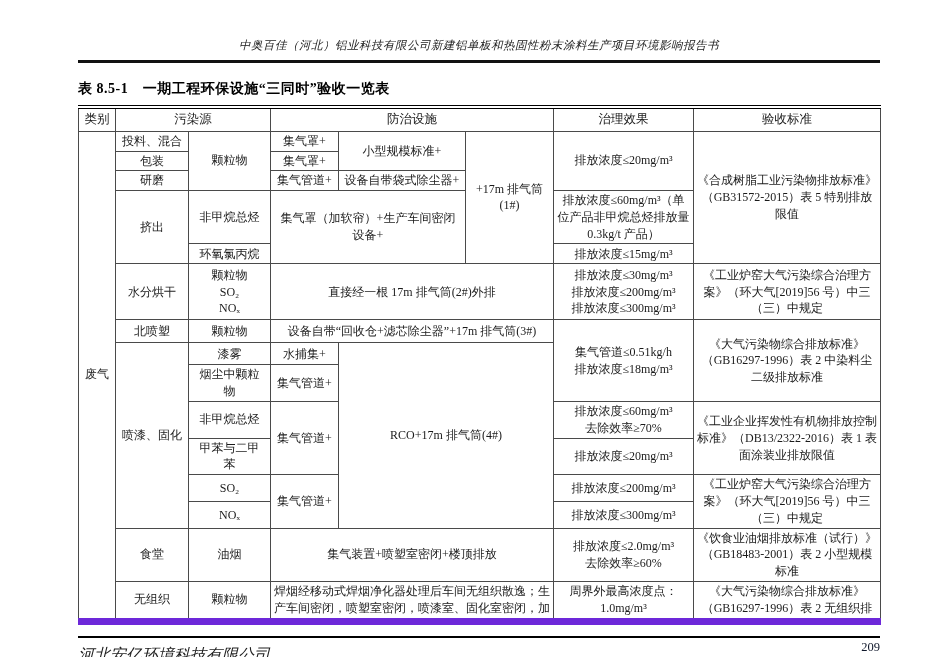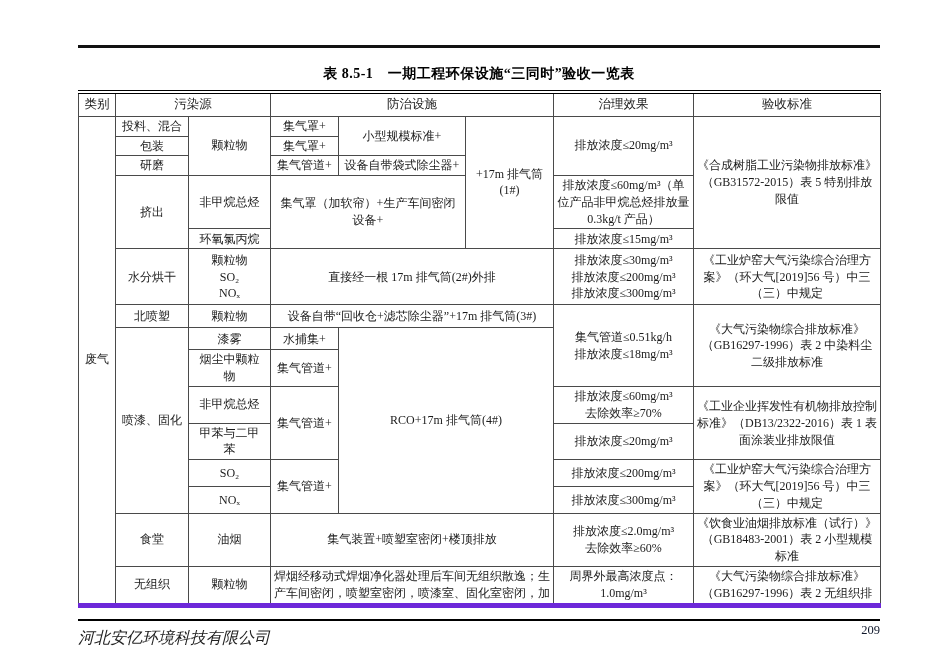--- a/index.html
+++ b/index.html
@@ -8,27 +8,27 @@
     font-family:"Liberation Serif","DejaVu Serif",serif;
     color:#1a1a1a;
   }
   .page{padding:38px 62px 0 78px;}
   .doc-header{
     text-align:center;font-size:11.5px;font-style:italic;
     color:#222;letter-spacing:.5px;white-space:nowrap;
   }
   .header-rule{height:3px;background:#111;margin-top:7px;}
   .table-title{
-    text-align:center;font-weight:bold;font-size:14px;color:#000;
+    font-weight:bold;font-size:14px;color:#000;
     margin:17px 0 7px 0;letter-spacing:.5px;
   }
   table.acc{
     border-collapse:collapse;table-layout:fixed;width:802px;
     border-top:4px double #000;
-    border-bottom:5px solid #6d28d9;
+    border-bottom:7px solid #6d28d9;
   }
   table.acc td{
     border:1px solid #4a4a4a;
     font-size:12px;line-height:1.4;
     text-align:center;vertical-align:middle;
     padding:1px 3px;overflow:hidden;
     white-space:pre-line;
   }
   table.acc tr.head td{font-size:12.5px;}
   td.left{text-align:left;line-height:1.6;}
@@ -39,20 +39,21 @@
     margin-top:2px;
   }
   .footer-company{font-size:16px;font-style:italic;color:#222;padding-top:5px;}
   .page-number{font-size:12.5px;color:#0f172a;}
 </style>
 </head>
 <body>
 
 <div class="page">
 
+  <div class="doc-header">中奥百佳（河北）铝业科技有限公司新建铝单板和热固性粉末涂料生产项目环境影响报告书</div>
   <div class="header-rule"></div>
 
   <div class="table-title">表 8.5-1　一期工程环保设施“三同时”验收一览表</div>
 
   <table class="acc">
     <colgroup>
       <col style="width:37px">
         <col style="width:73px">
         <col style="width:82px">
       <col style="width:68px">

